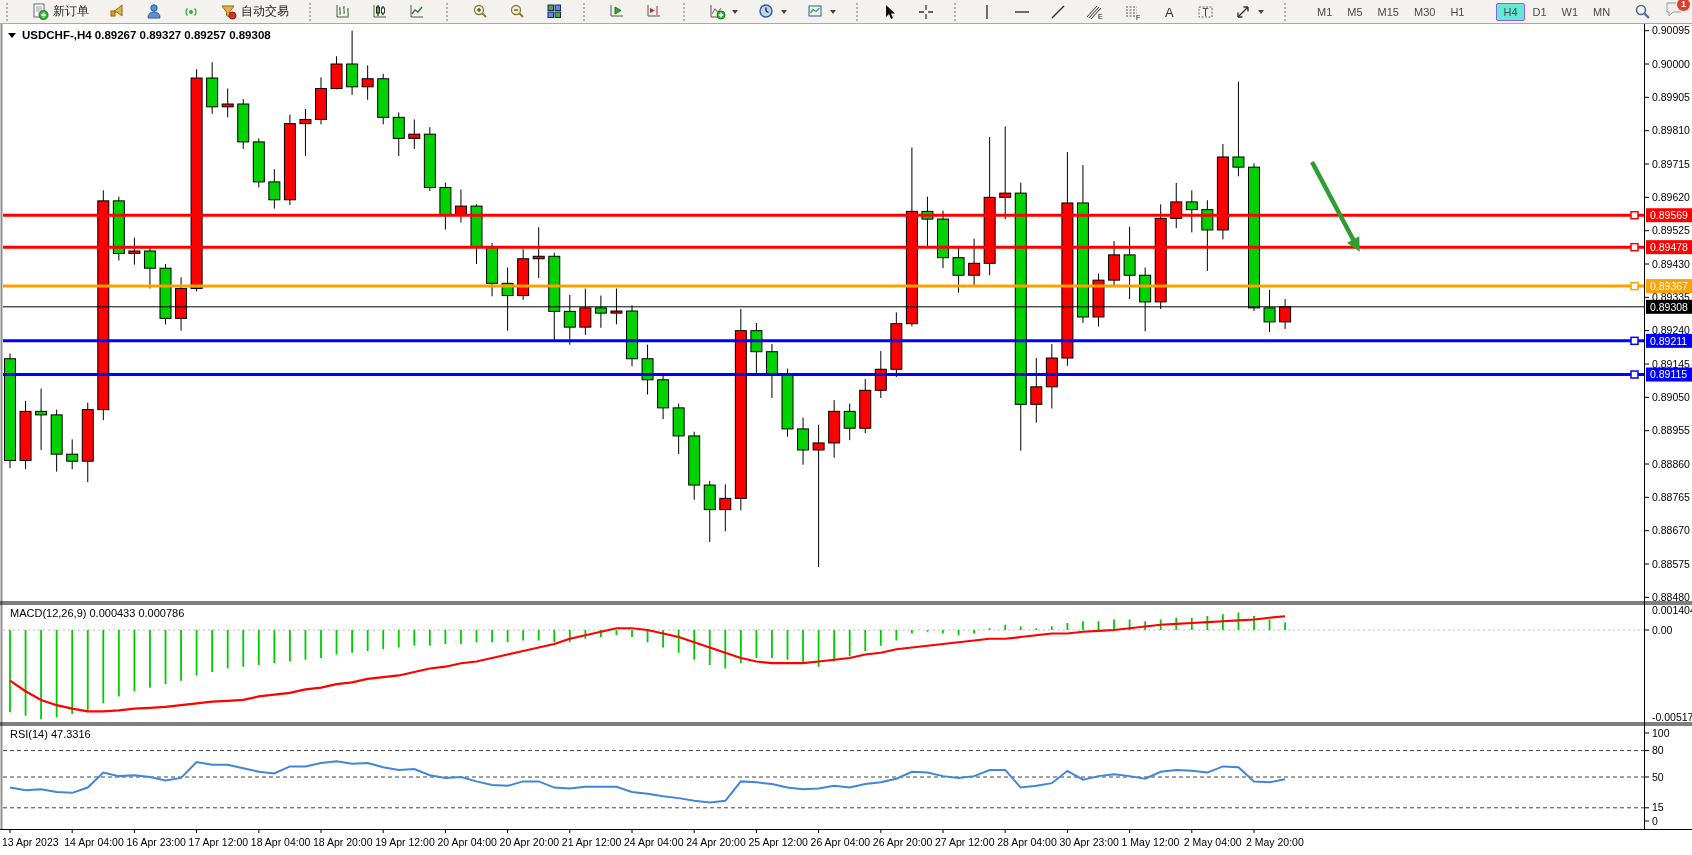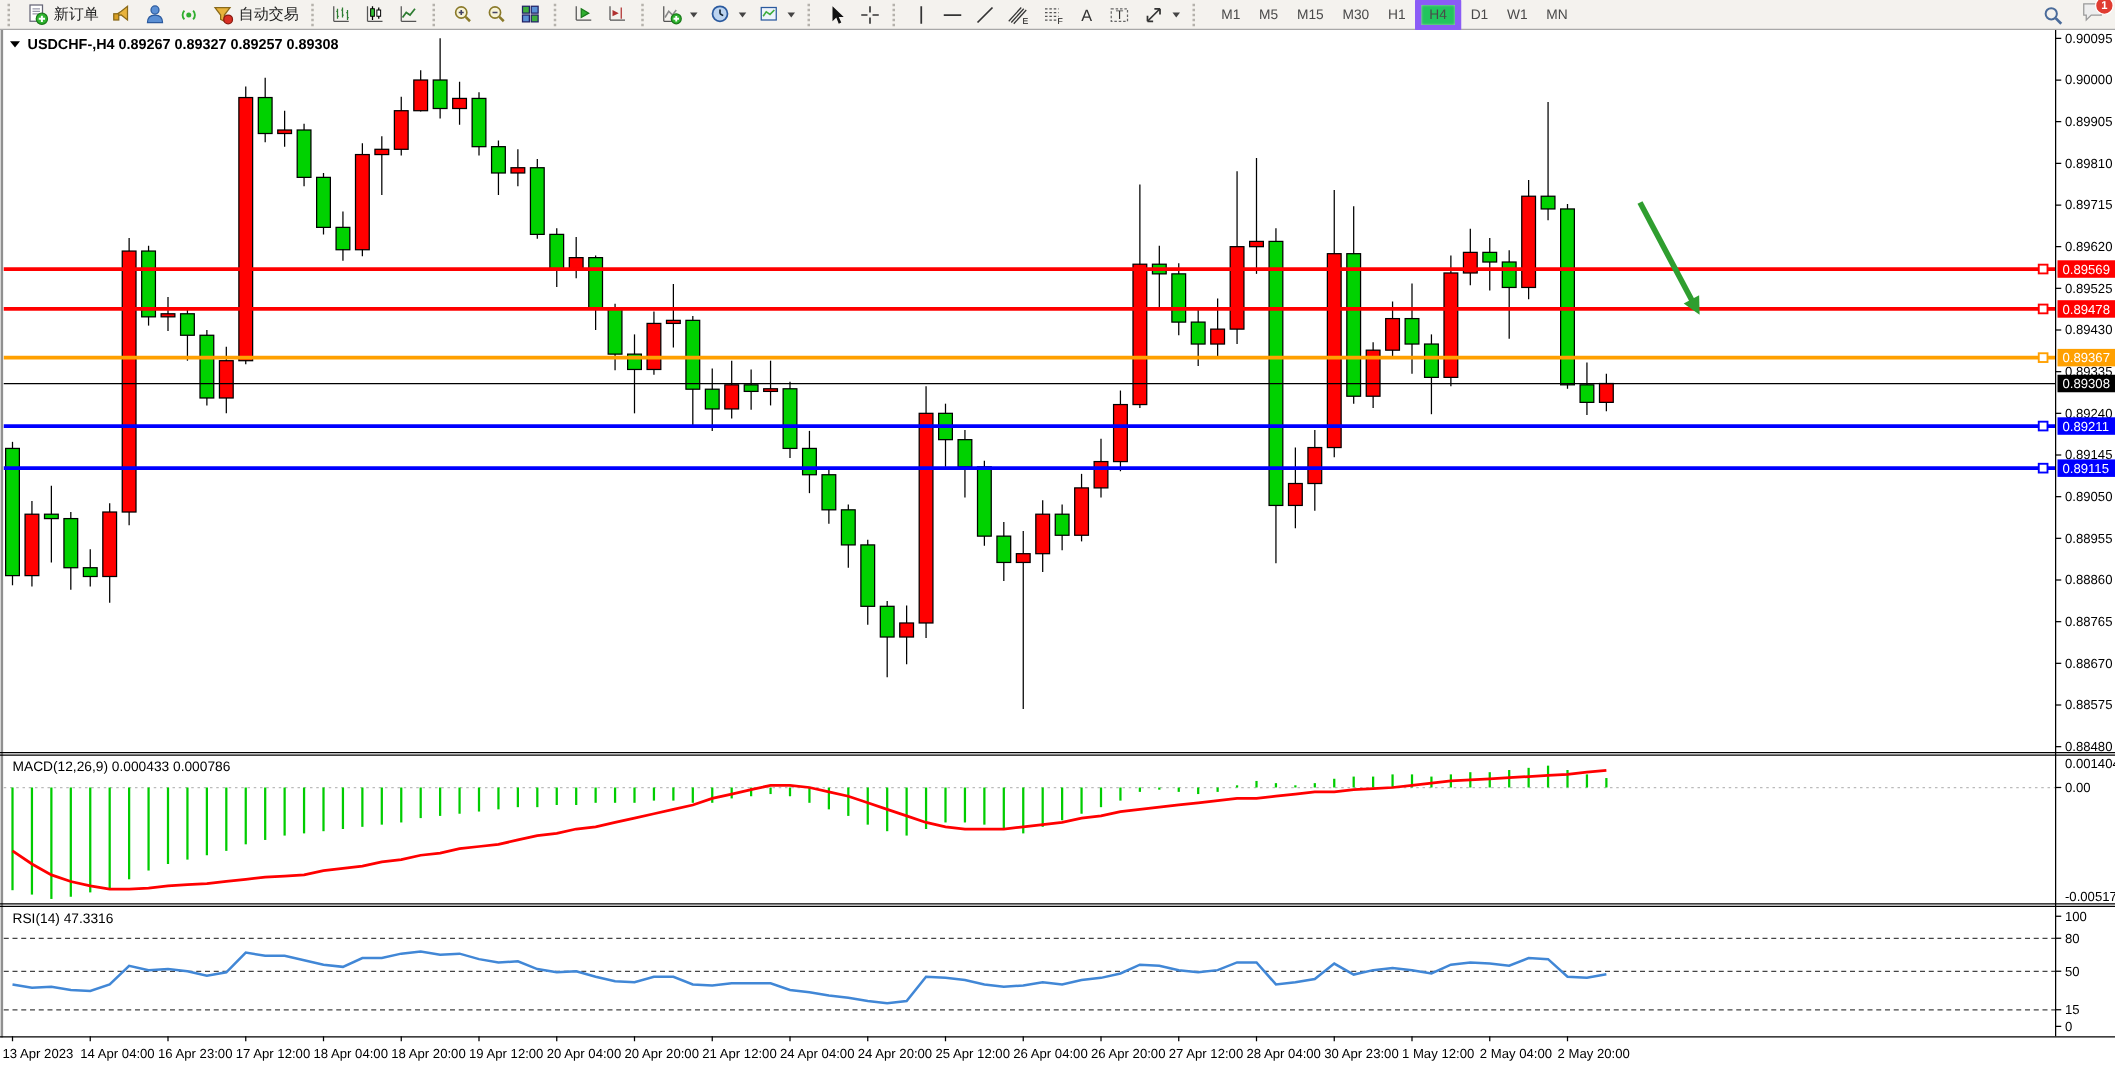--- a/index.html
+++ b/index.html
@@ -1,25 +1,25 @@
 <!DOCTYPE html>
 <html><head>
 <meta charset="utf-8">
 <style>
   html,body{margin:0;padding:0;width:1692px;height:855px;overflow:hidden;
     font-family:"Liberation Sans",sans-serif;background:#fff;}
   #toolbar{position:absolute;left:0;top:0;width:1692px;height:24px;background:#f4f2ee;
-    border-bottom:1px solid #a8a8a8;display:flex;align-items:center;gap:2px;padding:0 2px;box-sizing:border-box;}
+    border-bottom:1px solid #a8a8a8;display:flex;align-items:center;gap:12px;padding:0 2px;box-sizing:border-box;}
   .grip{width:4px;height:18px;border-left:2px dotted #b5b2ac;margin:0 4px;}
   .tbtn{display:flex;align-items:center;gap:4px;height:20px;padding:0 3px;border:1px solid transparent;border-radius:2px;}
   .tlabel{font-size:12px;color:#222;}
   .caret{width:0;height:0;border-left:3px solid transparent;border-right:3px solid transparent;border-top:4px solid #444;margin-left:2px;}
   .tfwrap{display:flex;align-items:center;gap:1px;margin-left:4px;}
   .tf{font-size:11px;font-weight:400;color:#4a4a4a;padding:2px 6px;border:1px solid transparent;border-radius:2px;}
-  .tf.active{background:#22c55e;border:5px solid #8b5cf6;box-shadow:inset 0 0 2px #ccc;}
+  .tf.active{background:#5eead4;border:1px solid #8b5cf6;box-shadow:inset 0 0 2px #ccc;margin-left:24px;}
   #right-icons{position:absolute;right:8px;top:1px;display:flex;align-items:center;gap:14px;}
   #chat-badge{position:absolute;right:-7px;top:-4px;background:#e03c31;color:#fff;font-size:9px;font-weight:700;
     border-radius:50%;width:13px;height:13px;line-height:13px;text-align:center;border:1px solid #fff;}
   #chartarea{position:absolute;left:0;top:24px;width:1692px;height:831px;background:#fff;}
   svg text{font-family:"Liberation Sans",sans-serif;}
 </style>
 </head>
 <body>
 
 <div id="toolbar">

